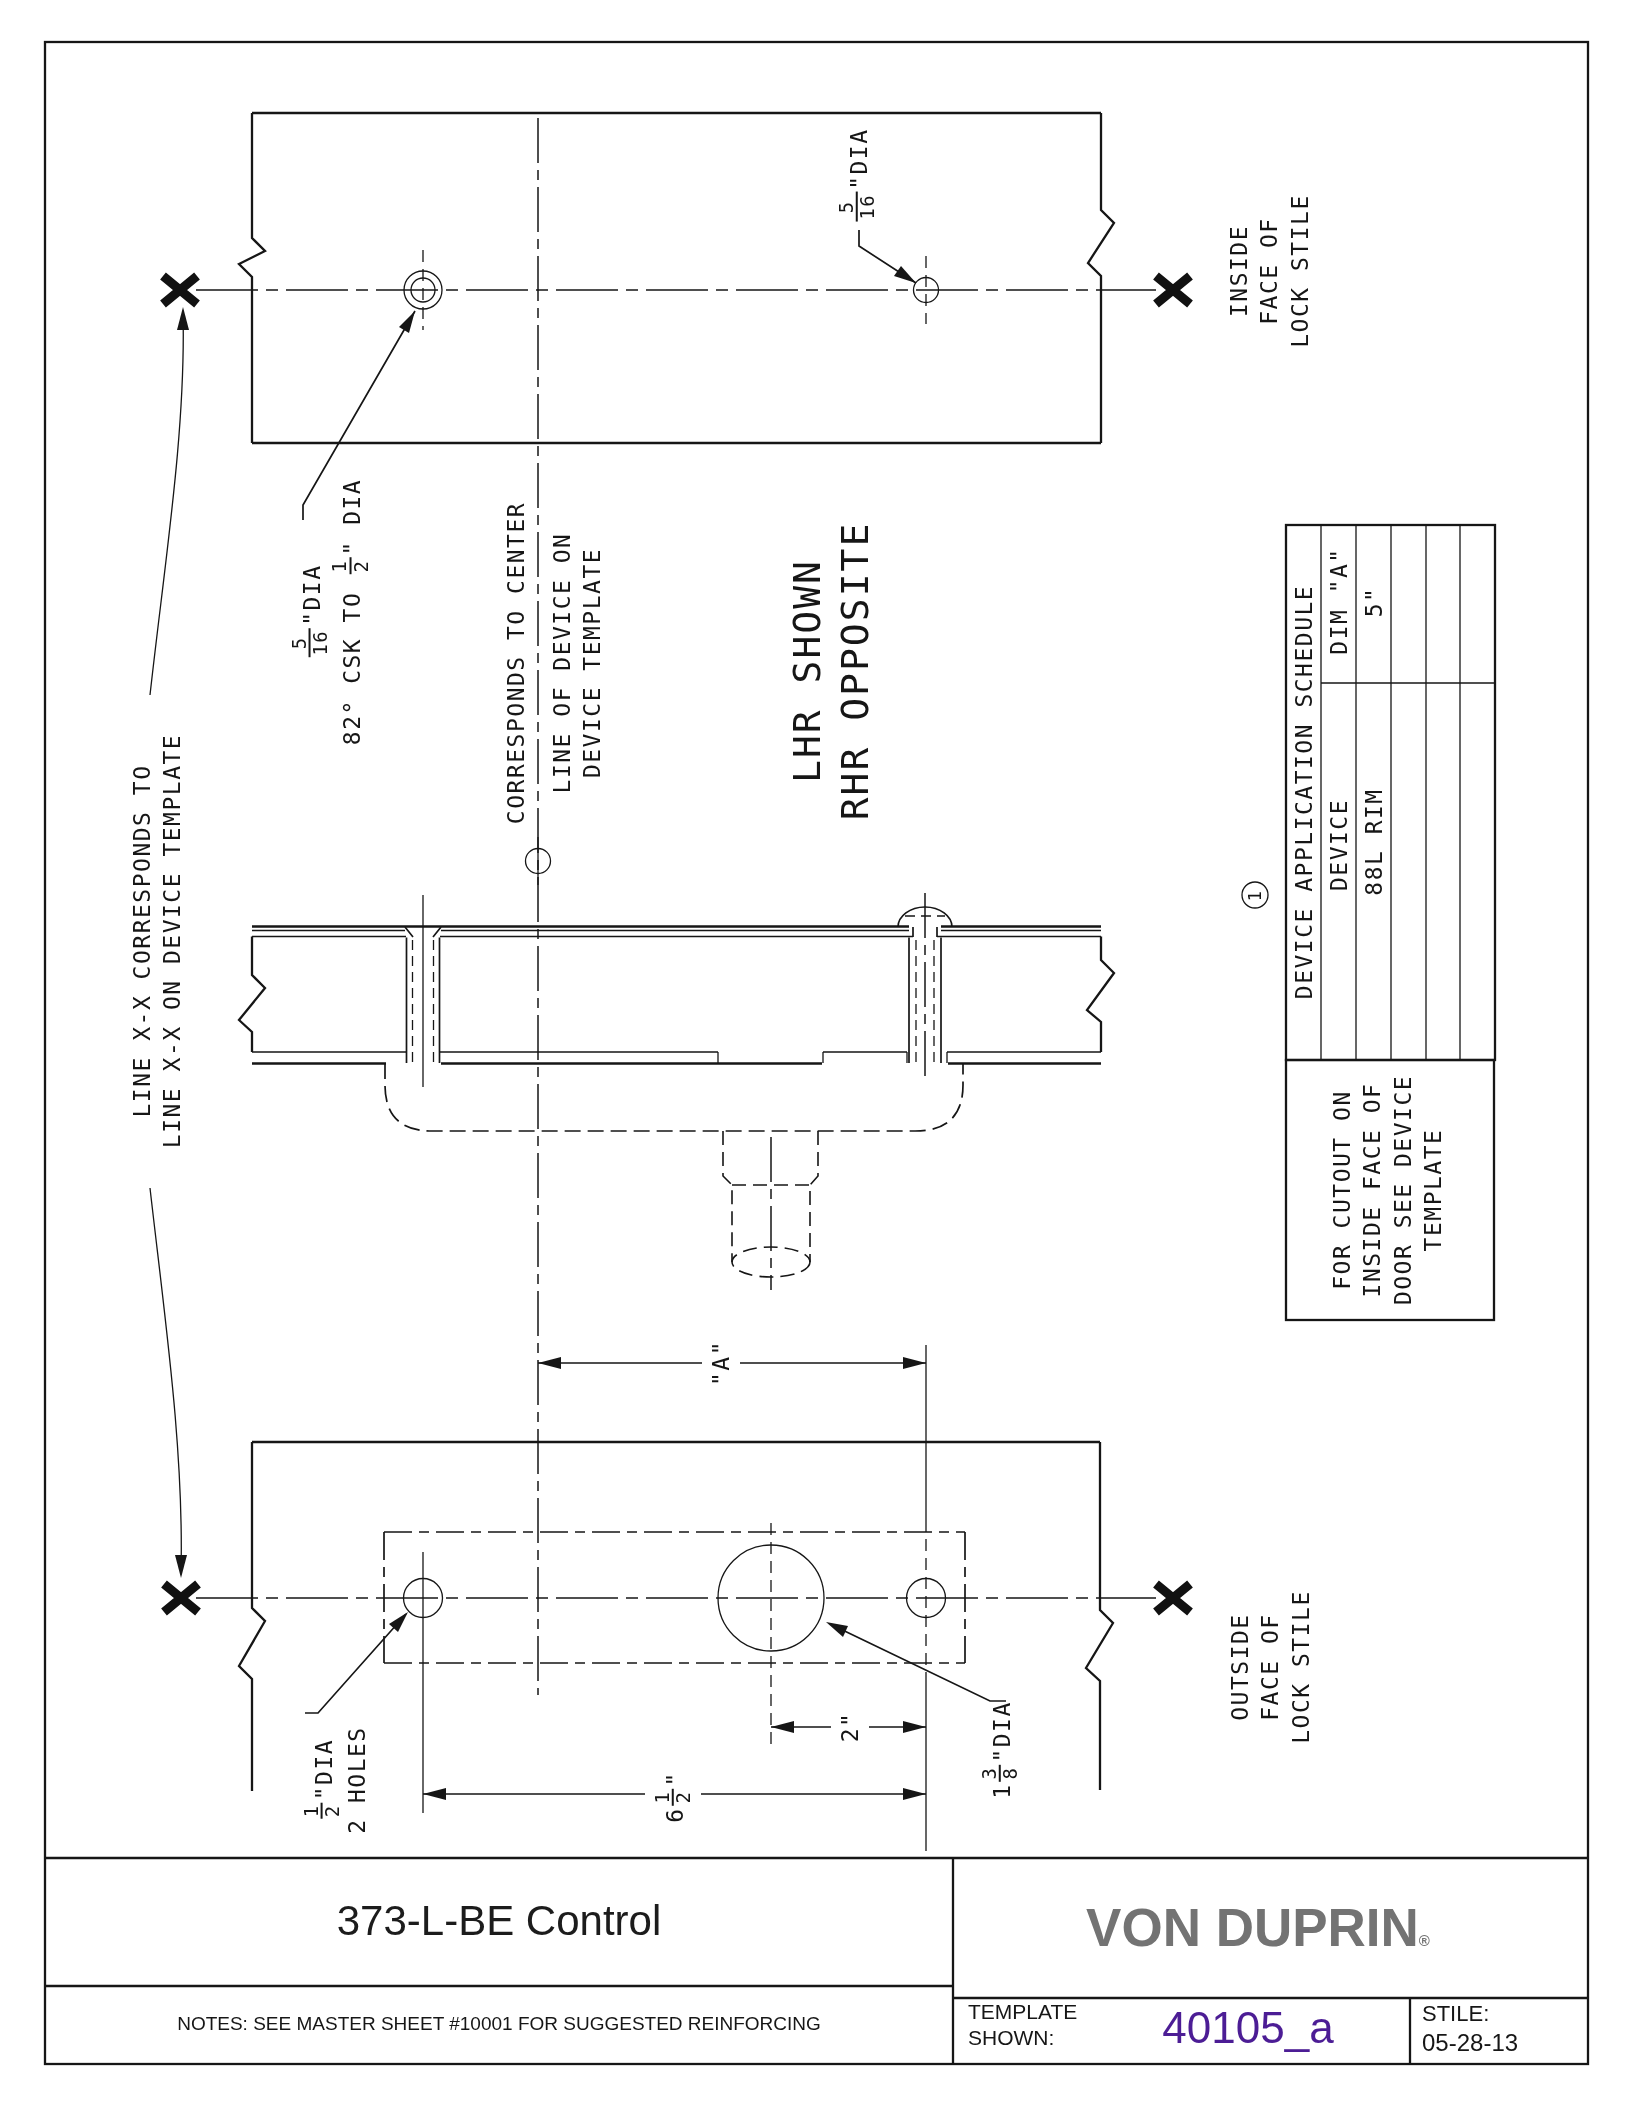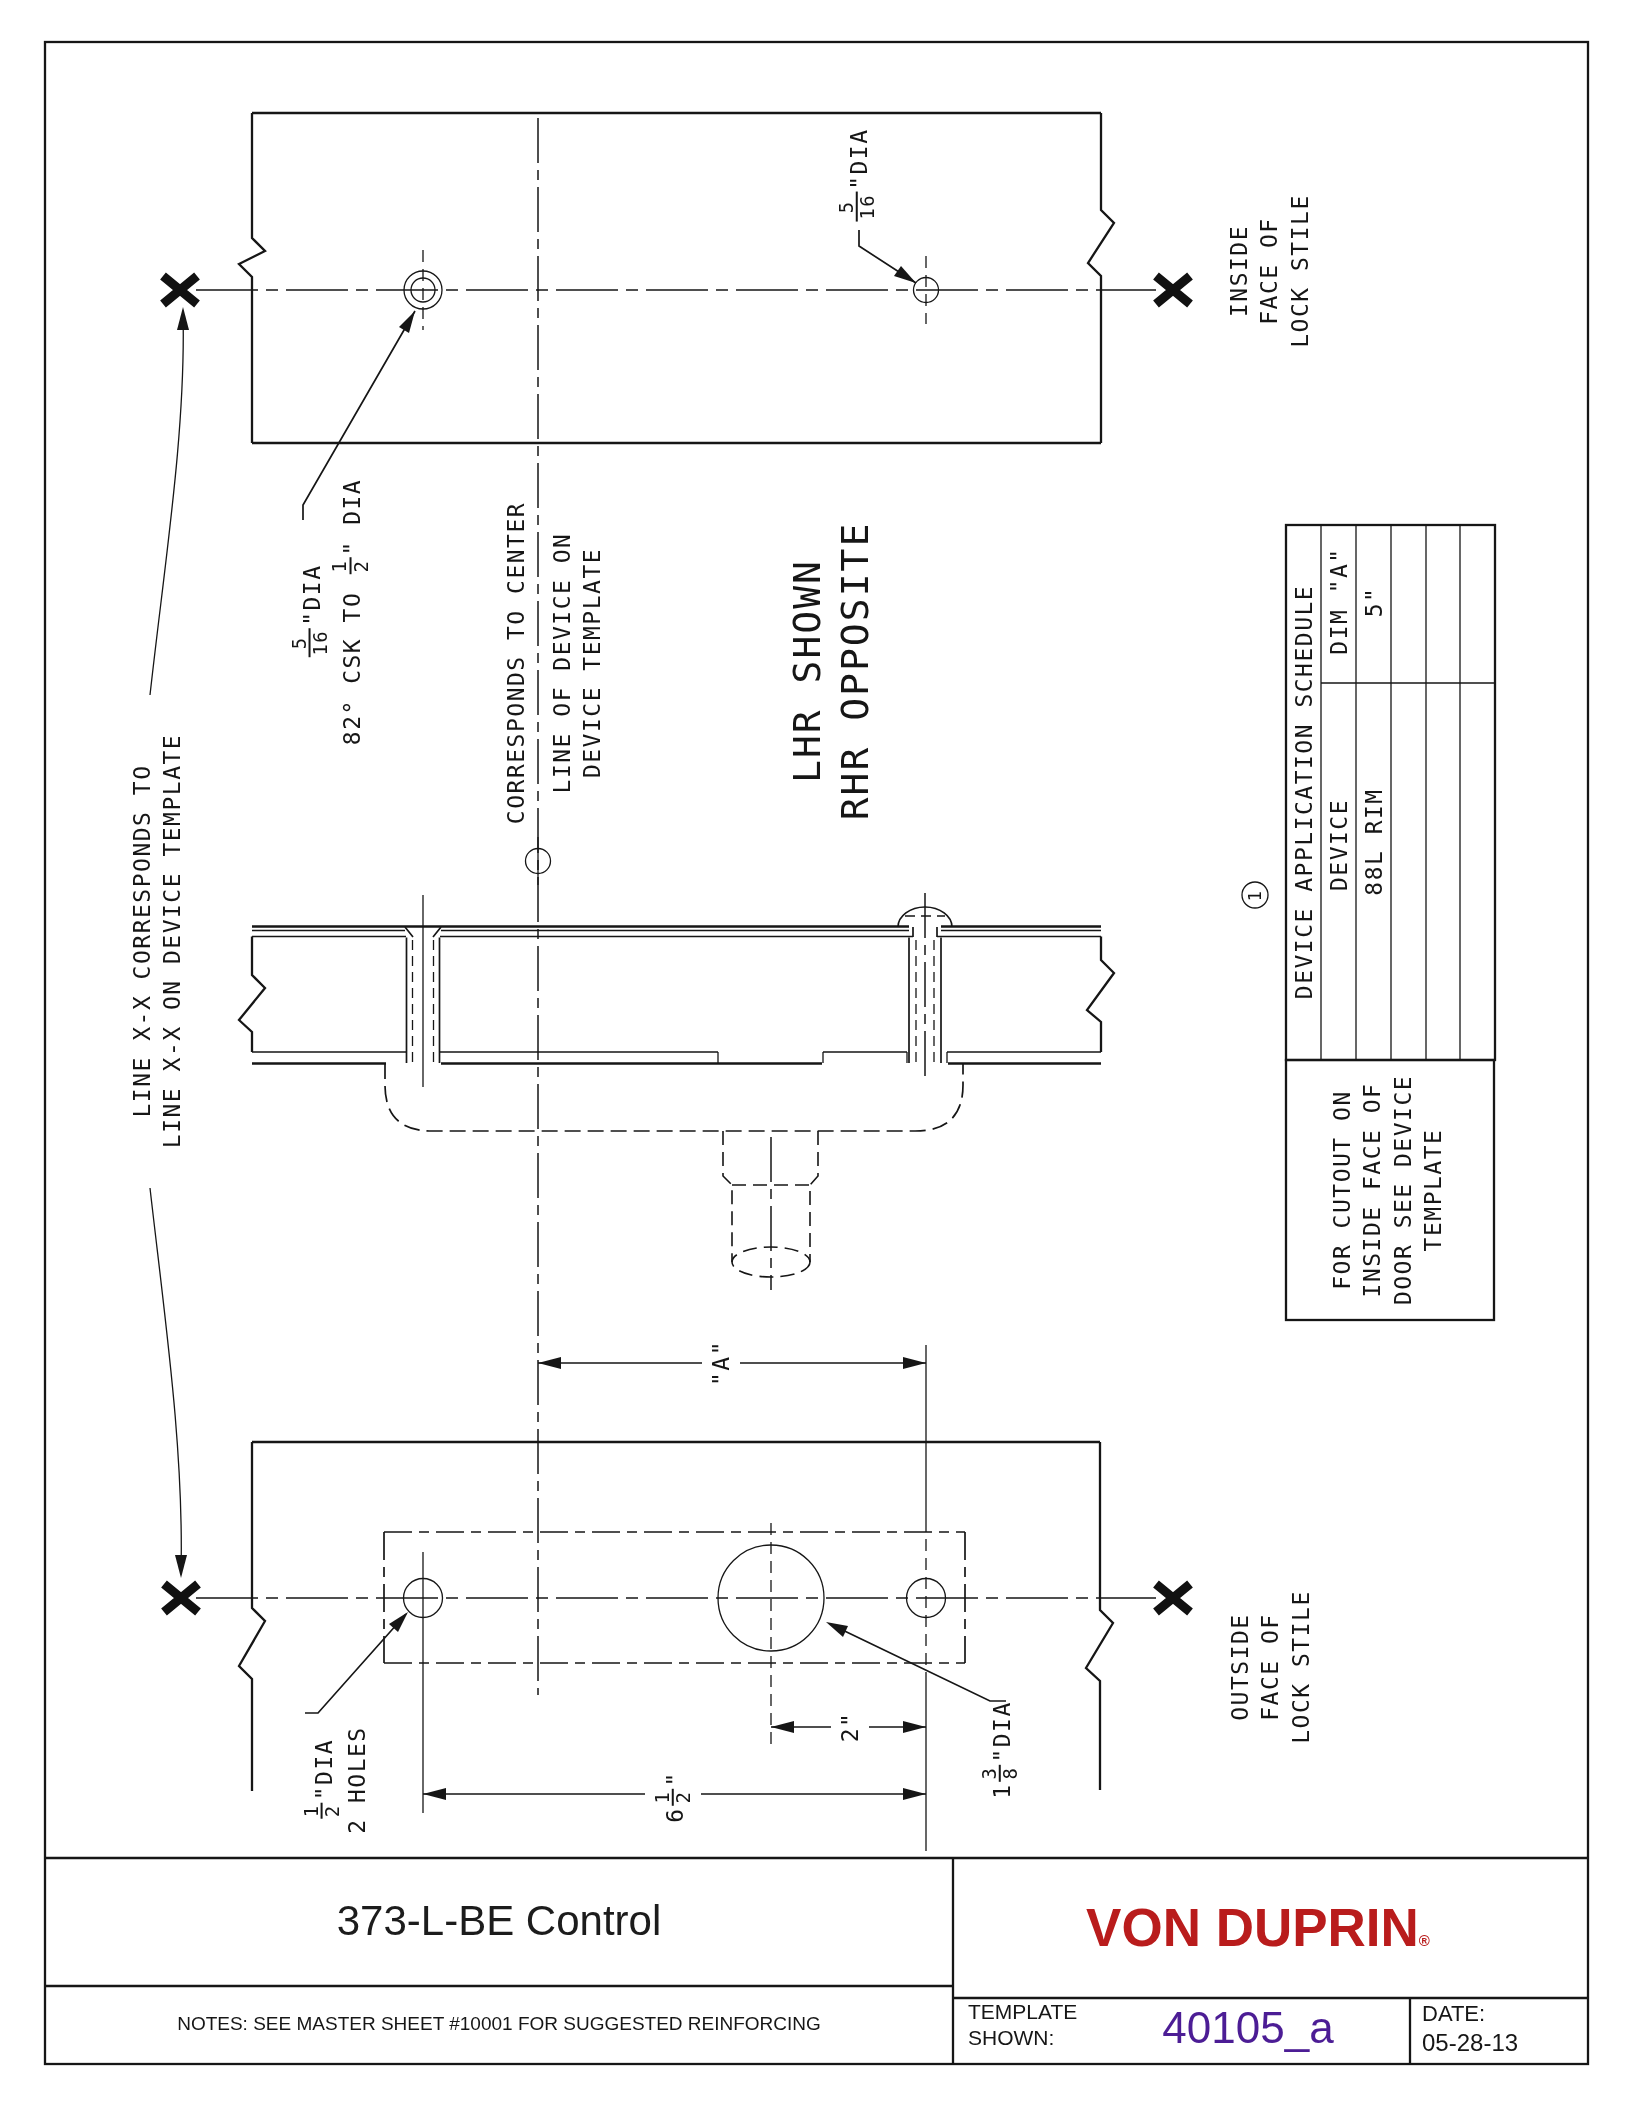--- a/index.html
+++ b/index.html
@@ -25,21 +25,21 @@
   .lbl .ln{display:block;}
   .big{font-size:38px;letter-spacing:2px;line-height:1.25;}
   .flat{position:absolute;transform:translate(-50%,-50%);white-space:nowrap;
         font-family:"Liberation Sans", sans-serif;}
   .flatL{position:absolute;white-space:nowrap;font-family:"Liberation Sans", sans-serif;}
   
   .fr{display:inline-block;vertical-align:-0.35em;text-align:center;line-height:1.02;
       font-size:0.82em;margin:0 2px;}
   .fr .fn{display:block;border-bottom:2px solid #161616;padding:0 2px;}
   .fr .fd{display:block;padding:0 2px;}
-  .brand{font-weight:bold;font-size:53px;letter-spacing:0px;color:#b91c1c;}
+  .brand{font-weight:bold;font-size:53px;letter-spacing:0px;color:#737373;}
   .reg{font-size:15px;vertical-align:baseline;}
 </style>
 </head>
 <body>
 
 <div class="sheet">
 
 <svg class="linework" viewBox="0 0 1632 2112">
 
   <rect x="45" y="42" width="1543" height="2022" class="s1"></rect>
@@ -232,16 +232,16 @@
 </div>
 
 <div class="flat" style="left:499px;top:1921px;font-size:42px;color:#1c1c1c;text-align:right;">373-L-BE Control</div>
 <div class="flat" style="left:499px;top:2024px;font-size:19px;">NOTES: SEE MASTER SHEET #10001 FOR SUGGESTED REINFORCING</div>
 <div class="flat brand" style="left:1258px;top:1927px;"><span>VON DUPRIN</span><span class="reg">®</span></div>
 <div class="flatL" style="left:968px;top:1999px;font-size:21px;line-height:26px;">
   <div>TEMPLATE</div>
   <div>SHOWN:</div>
 </div>
 <div class="flat" style="left:1248px;top:2028px;font-size:44px;color:#4c1d95;text-align:right;">40105_a</div>
-<div class="flatL" style="left:1422px;top:2001px;font-size:22px;">DATE:</div>
+<div class="flatL" style="left:1422px;top:2001px;font-size:22px;">STILE:</div>
 <div class="flatL" style="left:1422px;top:2029px;font-size:24px;">05-28-13</div>
 
 </div>
 
 </body></html>

